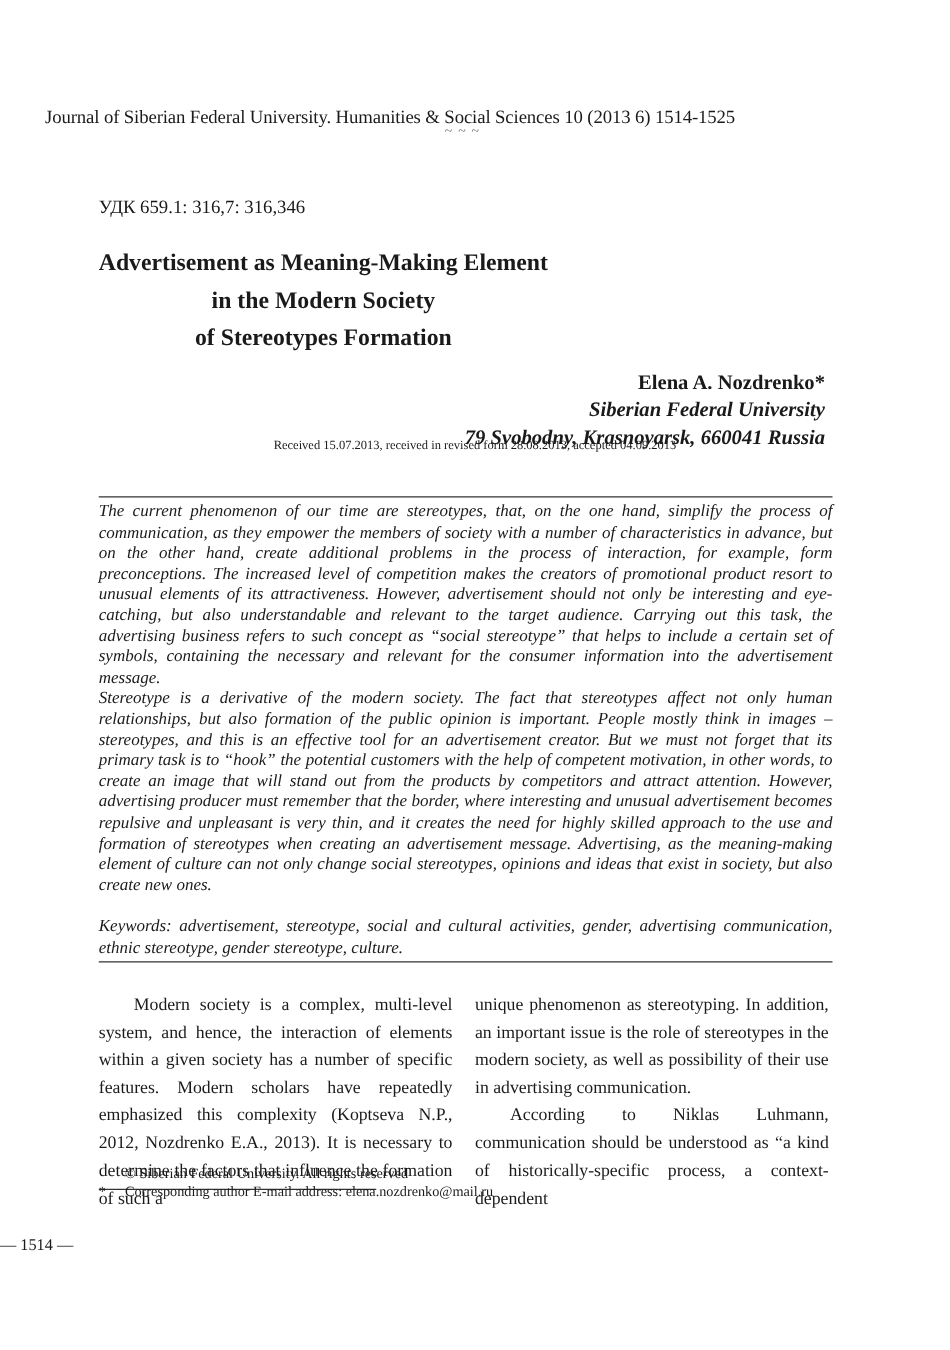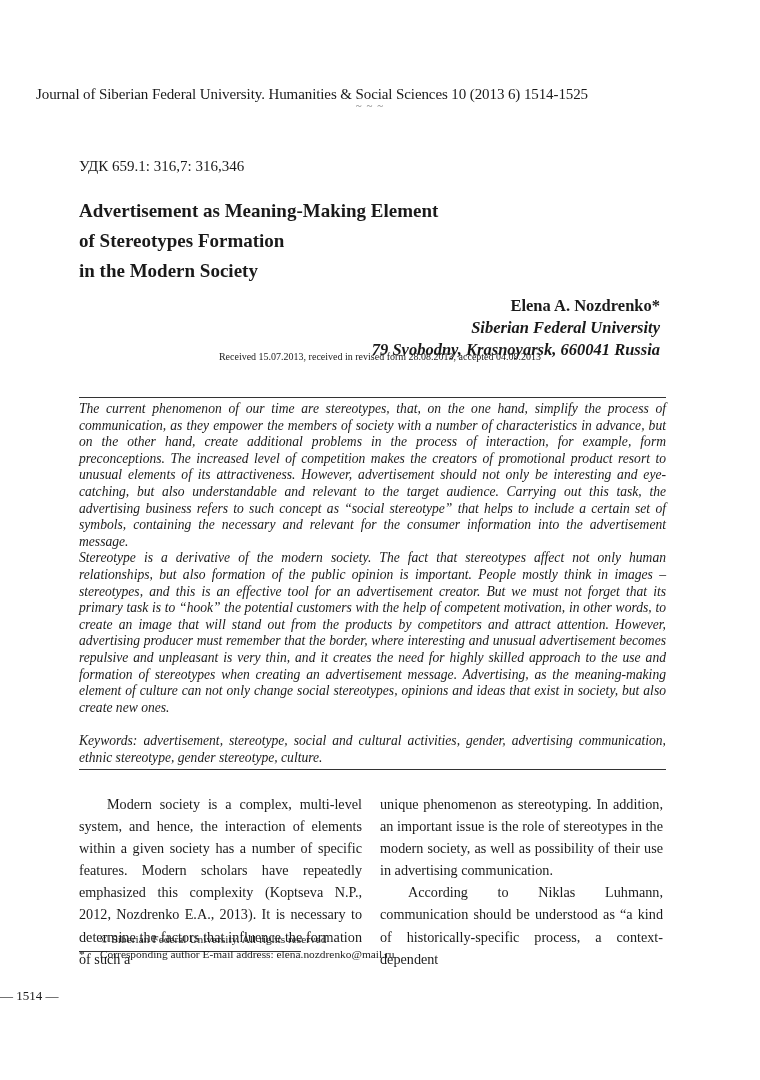--- a/index.html
+++ b/index.html
@@ -3,21 +3,21 @@
   <meta charset="utf-8">
   <style>
     html, body { margin: 0; padding: 0; background: #ffffff; }
     body { width: 760px; height: 1080px; position: relative; overflow: hidden;
            font-family: "Liberation Serif", "DejaVu Serif", serif; color: #1a1a1a; }
     .abs { position: absolute; }
     .journal { left: 0; width: 740px; top: 86px; font-size: 15px; letter-spacing: -0.1px; margin-left: 36px; }
     .tilde { left: 0; width: 740px; top: 99px; text-align: center; font-size: 11px; color: #777; letter-spacing: 1px; }
     .udk { left: 79px; top: 158px; font-size: 15px; }
     .title { left: 79px; top: 196px; font-size: 19px; font-weight: bold; line-height: 30px; }
-    .title div { white-space: nowrap; }
+    .title div { white-space: nowrap; text-align: center; }
     .author-block { right: 100px; top: 295px; text-align: right; }
     .author-name { font-size: 16.5px; font-weight: bold; line-height: 22px; }
     .affil { font-size: 16.5px; font-style: italic; line-height: 22px; font-weight: bold; }
     .received { left: 0; width: 760px; top: 351px; text-align: center; font-size: 10px; }
     .rule { position: absolute; left: 79px; width: 587px; height: 0; border-top: 1.6px solid #333; }
     .abstract { left: 79px; width: 587px; top: 401px; font-size: 13.6px; font-style: italic;
                 line-height: 16.6px; text-align: justify; }
     .abstract p { margin: 0; }
     .keywords { left: 79px; width: 587px; top: 733px; font-size: 13.6px; font-style: italic;
                 line-height: 16.6px; text-align: justify; }
@@ -35,22 +35,22 @@
 </head>
 <body>
 
 <div class="abs journal">Journal of  Siberian Federal University.  Humanities &amp; Social Sciences 10 (2013 6) 1514-1525</div>
 <div class="abs tilde">~ ~ ~</div>
 
 <div class="abs udk">УДК 659.1: 316,7: 316,346</div>
 
 <div class="abs title">
   <div>Advertisement as Meaning-Making Element</div>
+  <div>in the Modern Society</div>
   <div>of Stereotypes Formation</div>
-  <div>in the Modern Society</div>
 </div>
 
 <div class="abs author-block">
   <div class="author-name">Elena A. Nozdrenko*</div>
   <div class="affil">Siberian Federal University</div>
   <div class="affil">79 Svobodny, Krasnoyarsk, 660041 Russia</div>
 </div>
 
 <div class="abs received">Received 15.07.2013, received in revised form 28.08.2013, accepted 04.09.2013</div>
 

